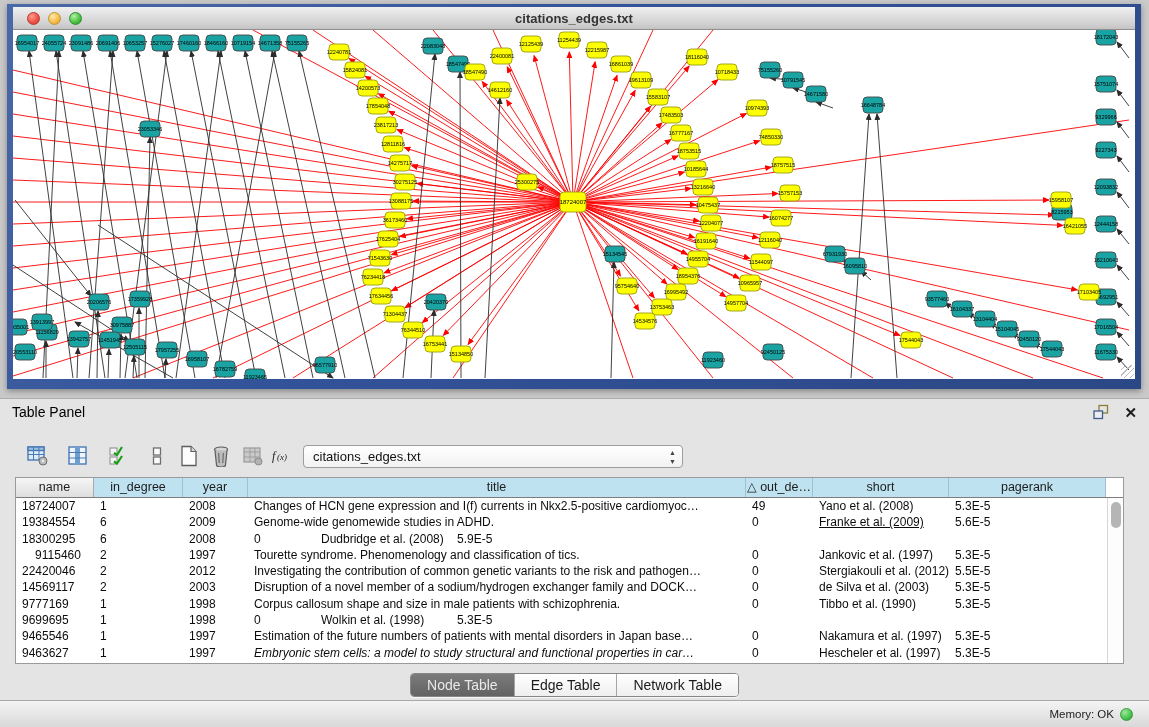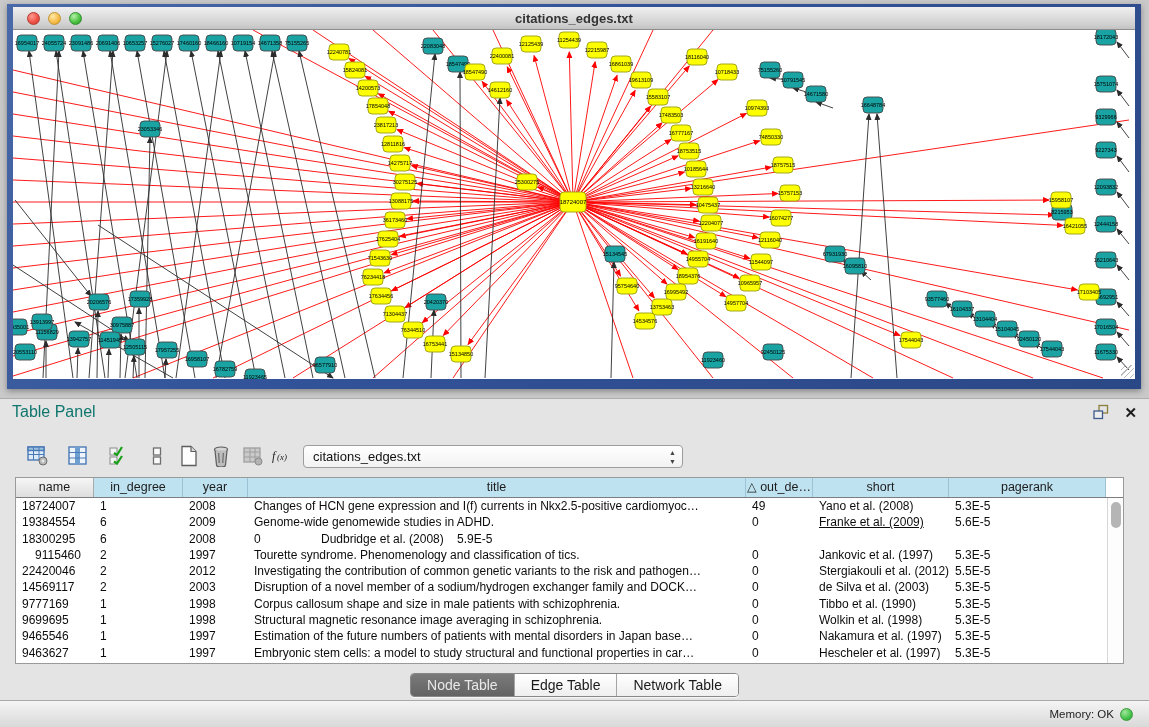--- a/index.html
+++ b/index.html
@@ -18,21 +18,21 @@
   .tl.green { background:radial-gradient(circle at 35% 30%,#b6f0a8,#46c03d 60%,#2f9a2c); border:1px solid #2f8f33; }
   .wtitle { position:absolute; left:0; right:0; text-align:center; font-size:13px; font-weight:bold; color:#333; }
   .canvas-wrap { position:relative; width:100%; height:349px; background:#fff; }
   .canvas-wrap svg { display:block; width:100%; height:100%; }
   .resize-grip { position:absolute; right:1px; bottom:1px; width:13px; height:13px;
     background:repeating-linear-gradient(135deg,transparent 0 3px,#b9b9b9 3px 4px); }
 
   
   .table-panel { position:absolute; left:0; top:398px; width:1149px; height:302px; background:#e4e4e4; border-top:1px solid #adadad; }
   .panel-header { height:26px; display:flex; align-items:center; padding:0 12px; }
-  .panel-title { font-size:16px; color:#0f766e; }
+  .panel-title { font-size:14px; color:#000000; }
   .panel-header .spacer { flex:1; }
   .float-icon { width:18px; height:16px; margin-right:14px; cursor:pointer; }
   .close-icon { font-size:15px; font-weight:bold; color:#1c1c1c; cursor:pointer; line-height:1; }
 
   .content-box { position:absolute; left:8px; top:32px; width:1133px; height:276px; }
 
   .toolbar { position:absolute; left:0; top:8px; width:100%; height:34px; }
   .tb-icon { position:absolute; top:3px; width:27px; height:27px; display:flex; align-items:center; justify-content:center; cursor:pointer; }
   .combo { position:absolute; left:295px; top:6px; width:380px; height:23px; background:linear-gradient(#ffffff,#f2f2f2);
     border:1px solid #9d9d9d; border-radius:4px; font-size:13px; color:#111; line-height:21px; padding-left:9px; cursor:pointer; }
@@ -616,39 +616,38 @@
             <div class="td" style="width: 65px;">1998</div>
             <div class="td" style="width: 498px;">Corpus callosum shape and size in male patients with schizophrenia.</div>
             <div class="td" style="width: 67px;">0</div>
             <div class="td" style="width: 136px;">Tibbo et al. (1990)</div>
             <div class="td" style="width: 157px;">5.3E-5</div>
           </div>
           <div class="tr">
             <div class="td" style="width: 78px;">9699695</div>
             <div class="td" style="width: 89px;">1</div>
             <div class="td" style="width: 65px;">1998</div>
-            <div class="td" style="width: 498px;">Structural magnetic resonance image averaging in schizophrenia.</div>
             <div class="td" style="width: 67px;">0</div>
             <div class="td" style="width: 136px;">Wolkin et al. (1998)</div>
             <div class="td" style="width: 157px;">5.3E-5</div>
           </div>
           <div class="tr">
             <div class="td" style="width: 78px;">9465546</div>
             <div class="td" style="width: 89px;">1</div>
             <div class="td" style="width: 65px;">1997</div>
             <div class="td" style="width: 498px;">Estimation of the future numbers of patients with mental disorders in Japan base…</div>
             <div class="td" style="width: 67px;">0</div>
             <div class="td" style="width: 136px;">Nakamura et al. (1997)</div>
             <div class="td" style="width: 157px;">5.3E-5</div>
           </div>
           <div class="tr">
             <div class="td" style="width: 78px;">9463627</div>
             <div class="td" style="width: 89px;">1</div>
             <div class="td" style="width: 65px;">1997</div>
-            <div class="td" style="width: 498px;">Embryonic stem cells: a model to study structural and functional properties in car…</div>
+            <div class="td" style="width: 498px; font-style: italic;">Embryonic stem cells: a model to study structural and functional properties in car…</div>
             <div class="td" style="width: 67px;">0</div>
             <div class="td" style="width: 136px;">Hescheler et al. (1997)</div>
             <div class="td" style="width: 157px;">5.3E-5</div>
           </div>
         </div>
       <div class="vscroll">
         <div class="thumb"></div>
       </div>
     </div>
     <div class="tabs-row">

